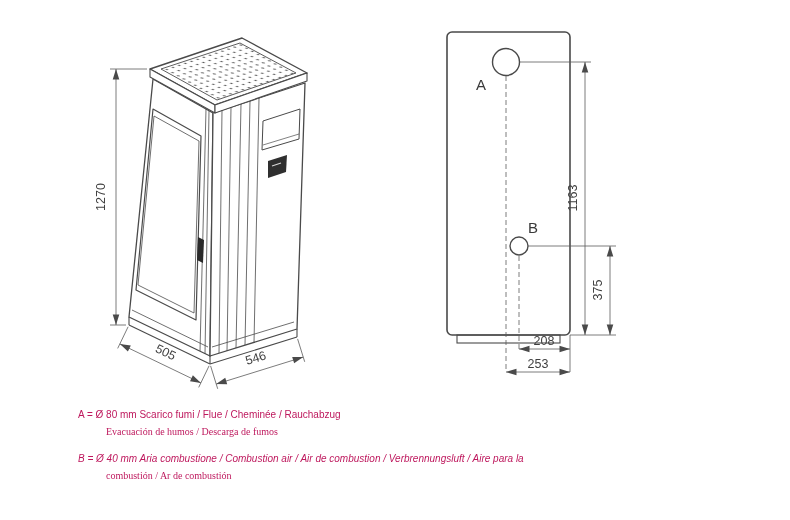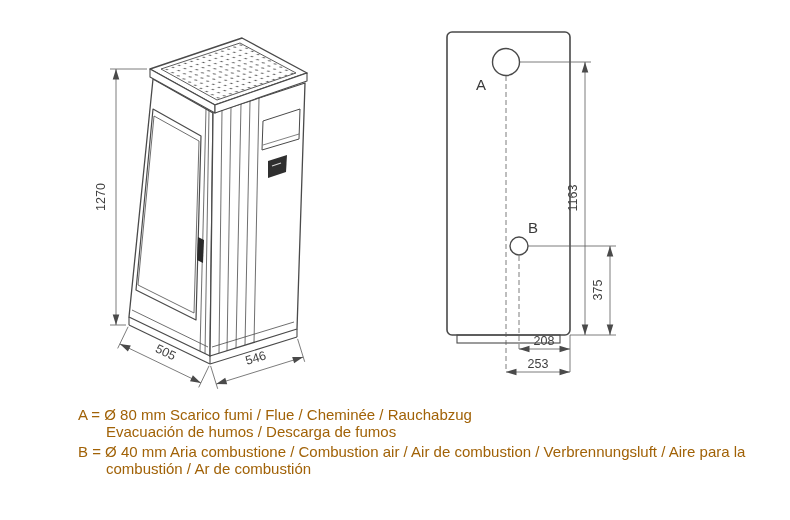--- a/index.html
+++ b/index.html
@@ -13,27 +13,27 @@
   svg{position:absolute;top:0;left:0;}
   svg text{
     font-family:"Liberation Sans", sans-serif;
     font-size:12.5px;
     fill:#3f3f3f;
   }
   svg text.port-label{font-size:15px;fill:#3a3a3a;}
   .legend{
     position:absolute;
     left:78px;top:406px;
-    font-size:15px;
+    font-size:10px;
     line-height:17px;
-    color:#a16207;
+    color:#be185d;
     white-space:nowrap;
   }
-  .legend .indent{padding-left:28px;}
-  .legend .grp-b{margin-top:3px;}
+  .legend .indent{padding-left:28px;font-family:Liberation Serif, serif;}
+  .legend .grp-b{margin-top:10px;font-style:italic;}
 </style>
 </head>
 <body>
 
 <div class="stage">
 
   <svg width="790" height="520" viewBox="0 0 790 520">
     <defs>
       <marker id="mE" markerWidth="12" markerHeight="9" refX="11" refY="4.5" orient="auto" markerUnits="userSpaceOnUse">
         <path d="M0.5,1.2 L11,4.5 L0.5,7.8 Z" fill="#4a4a4a"></path>

